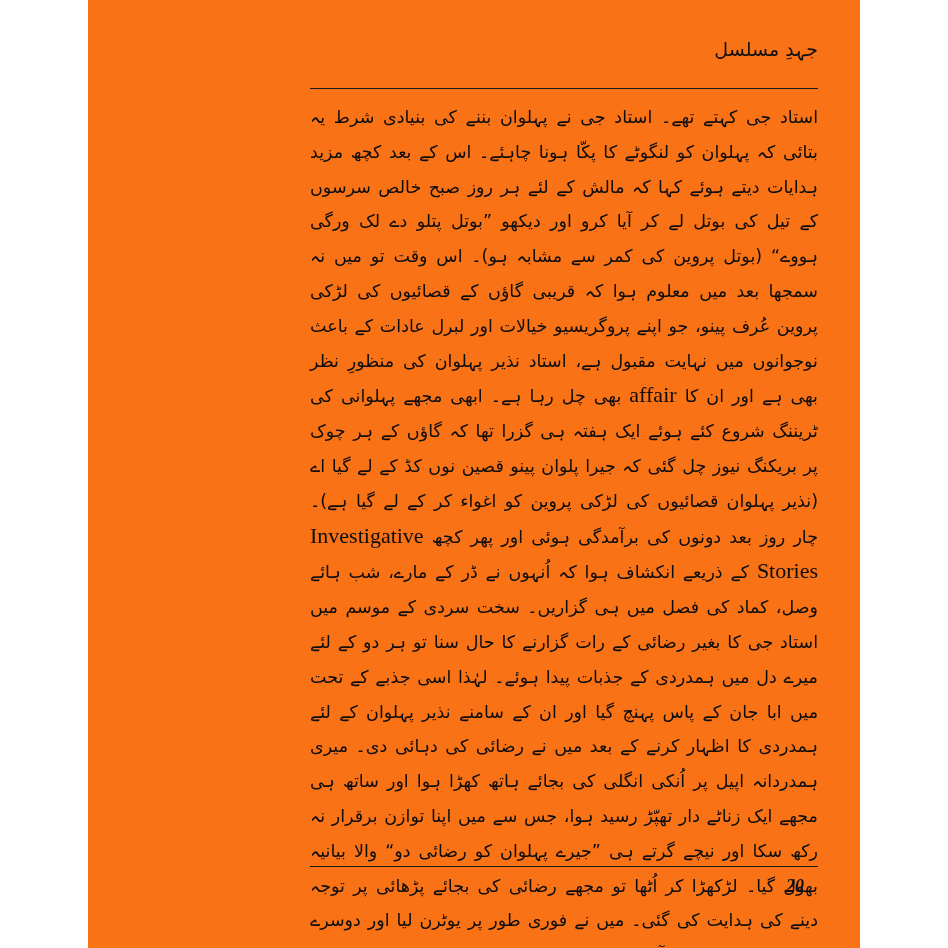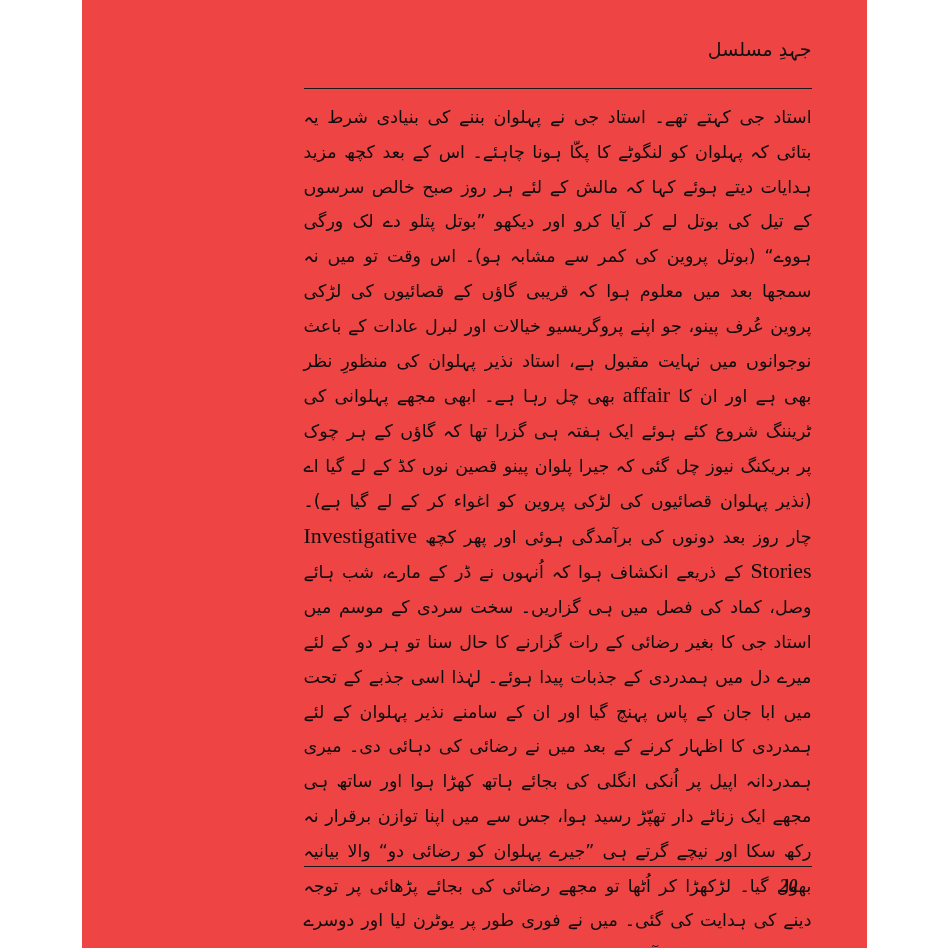--- a/index.html
+++ b/index.html
@@ -4,25 +4,24 @@
 <style>
   html, body {
     margin: 0;
     padding: 0;
     background: #ffffff;
   }
   .page {
     position: relative;
     width: 772px;
     height: 948px;
-    background: #ef4444;
+    background: #f97316;
     margin: 0 auto;
     overflow: hidden;
     font-family: "DejaVu Sans", sans-serif;
-    padding-left: 13px;
   }
 
   
   .header-zone {
     position: absolute;
     left: 222px;
     top: 34px;
     width: 508px;
     text-align: right;
   }

